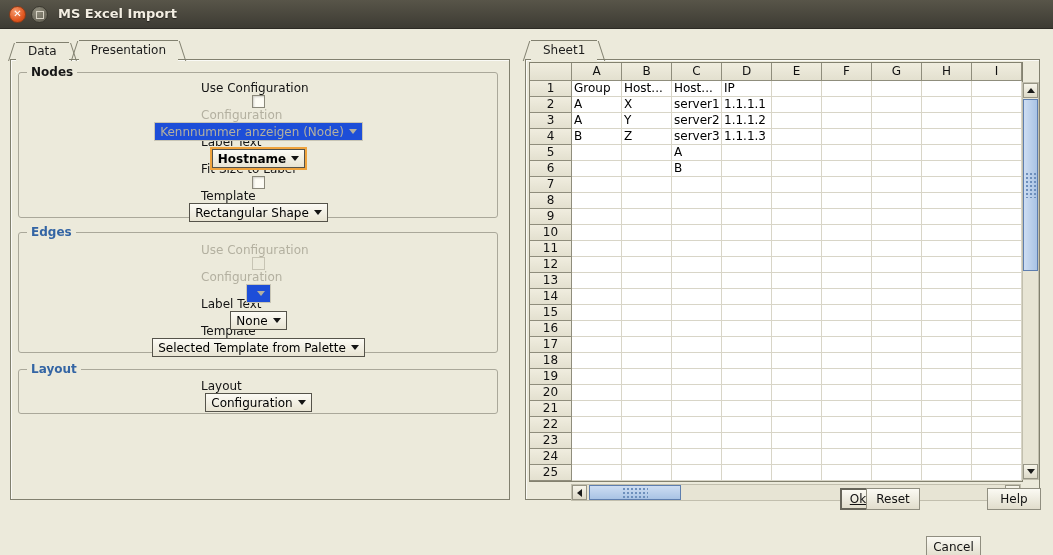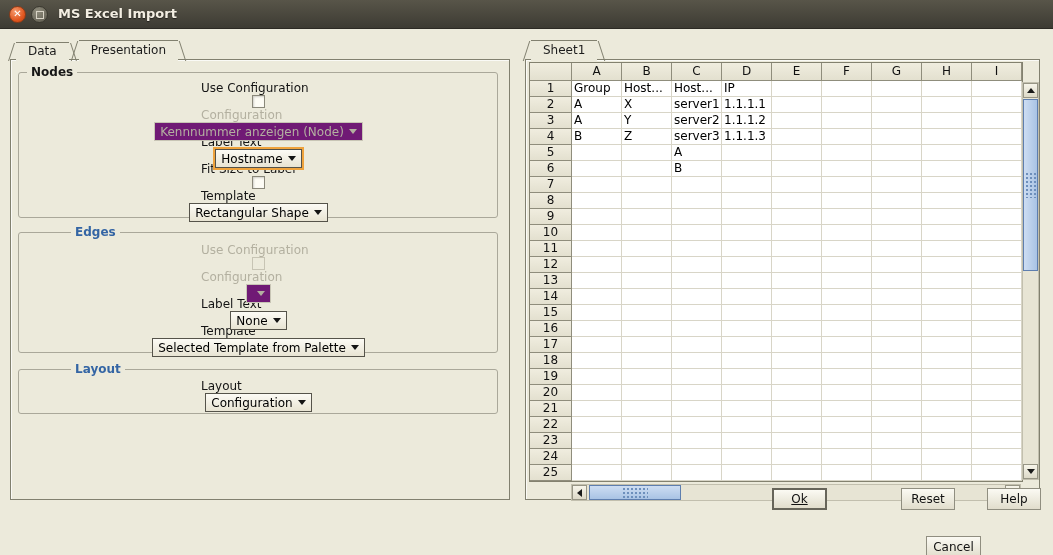--- a/index.html
+++ b/index.html
@@ -35,41 +35,41 @@
   
   .panel { position:absolute; background:#eceadb; border:1px solid #81806f; box-sizing:border-box;
     box-shadow:inset 1px 1px 0 rgba(255,255,255,.75); }
   .panel-left { left:10px; top:59px; width:500px; height:441px; }
   .panel-right { left:525px; top:59px; width:515px; height:441px; }
 
   
   .group { position:absolute; border:1px solid #aaa89a; border-radius:3px; box-sizing:border-box; }
   .group-title { position:absolute; top:-8px; left:8px; background:#eceadb; padding:0 4px;
     font-size:12px; font-weight:bold; color:#161616; line-height:14px;text-align:right; }
-  .group-title.blue { color:#3465a4;margin-left:44px; }
+  .group-title.blue { color:#3465a4; }
   .g-nodes  { left:7px; top:12px;  width:480px; height:146px; padding-top:8px; }
   .g-edges  { left:7px; top:172px; width:480px; height:121px; padding-top:10px; }
   .g-layout { left:7px; top:309px; width:480px; height:45px;  padding-top:9px; }
 
   .form-row { display:flex; align-items:center; height:27px; padding:0 9px 0 10px;flex-direction:column; }
   .lbl { width:115px; flex:none; font-size:12px; color:#141414; }
   .lbl.disabled { color:#b3b0a0; }
   .ctrl { flex:1; display:flex; align-items:center; }
 
   .checkbox { width:13px; height:13px; background:#fdfcf5; border:1px solid #8a887a;
     box-shadow:inset 1px 1px 2px rgba(0,0,0,.18); box-sizing:border-box; }
   .checkbox.disabled { background:transparent; border-color:#c7c4b4; box-shadow:none; }
 
   .dropdown { position:relative; flex:1; height:19px; background:linear-gradient(#fcfbf5,#e8e4d3);
     border:1px solid #55534a; box-sizing:border-box; display:flex; align-items:center;
     padding:0 18px 0 5px; font-size:12px; color:#000; white-space:nowrap; overflow:hidden; }
   .dropdown .arrow { position:absolute; right:5px; top:6px; width:0; height:0;
     border-left:4px solid transparent; border-right:4px solid transparent; border-top:5px solid #141414; }
-  .dropdown.focused { outline:2px solid #efa33d; }
-  .dropdown.disabled { background:#701a75; border-color:#c8c5b5; color:#b3b0a0; }
+  .dropdown.focused { outline:2px solid #efa33d;font-weight:bold; }
+  .dropdown.disabled { background:#1d4ed8; border-color:#c8c5b5; color:#b3b0a0; }
   .dropdown.disabled .arrow { border-top-color:#b3b0a0; }
 
   
   .grid { position:absolute; left:3px; top:2px; border:1px solid #83816f; background:#fff; }
   .g-row { display:flex; }
   .g-cell { box-sizing:border-box; font-size:12px; white-space:nowrap; overflow:hidden; }
   .g-corner, .g-rowhead { width:42px; flex:none; background:linear-gradient(#f0eddf,#e3e0cf);
     border-right:1px solid #8f8d7c; border-bottom:1px solid #8f8d7c; text-align:center; color:#111; }
   .g-colhead { width:50px; flex:none; background:linear-gradient(#f0eddf,#e3e0cf);
     border-right:1px solid #8f8d7c; border-bottom:1px solid #8f8d7c; text-align:center; color:#111; }
@@ -96,22 +96,22 @@
   .sb-h .sb-thumb { left:17px; top:0; width:92px; height:15px; background:linear-gradient(#cdddf2,#a9c3e4); }
   .grip { background-image:radial-gradient(#6d8fbc 1px, transparent 1.3px); background-size:4px 4px; }
   .sb-v .grip { width:11px; height:26px; }
   .sb-h .grip { width:26px; height:11px; }
 
   
   .btn { position:absolute; top:488px; height:22px; background:linear-gradient(#fbfaf3,#e1ddcc);
     border:1px solid #908e80; box-sizing:border-box; font-size:12px; color:#111;
     display:flex; align-items:center; justify-content:center; font-family:inherit; }
   .btn.default { border:2px solid #67655a; }
-  .btn-ok { left:772px; width:55px;text-decoration:underline; }
-  .btn-reset { left:866px; width:54px;margin-left:35px; }
+  .btn-ok { left:840px; width:36px;text-decoration:underline; }
+  .btn-reset { left:866px; width:54px; }
   .btn-cancel { left:926px; width:55px;margin-top:48px; }
   .btn-help { left:987px; width:54px; }
 </style>
 </head>
 <body>
 
 <div class="window">
 
   <div class="titlebar">
     <div class="tb-btn tb-close">

